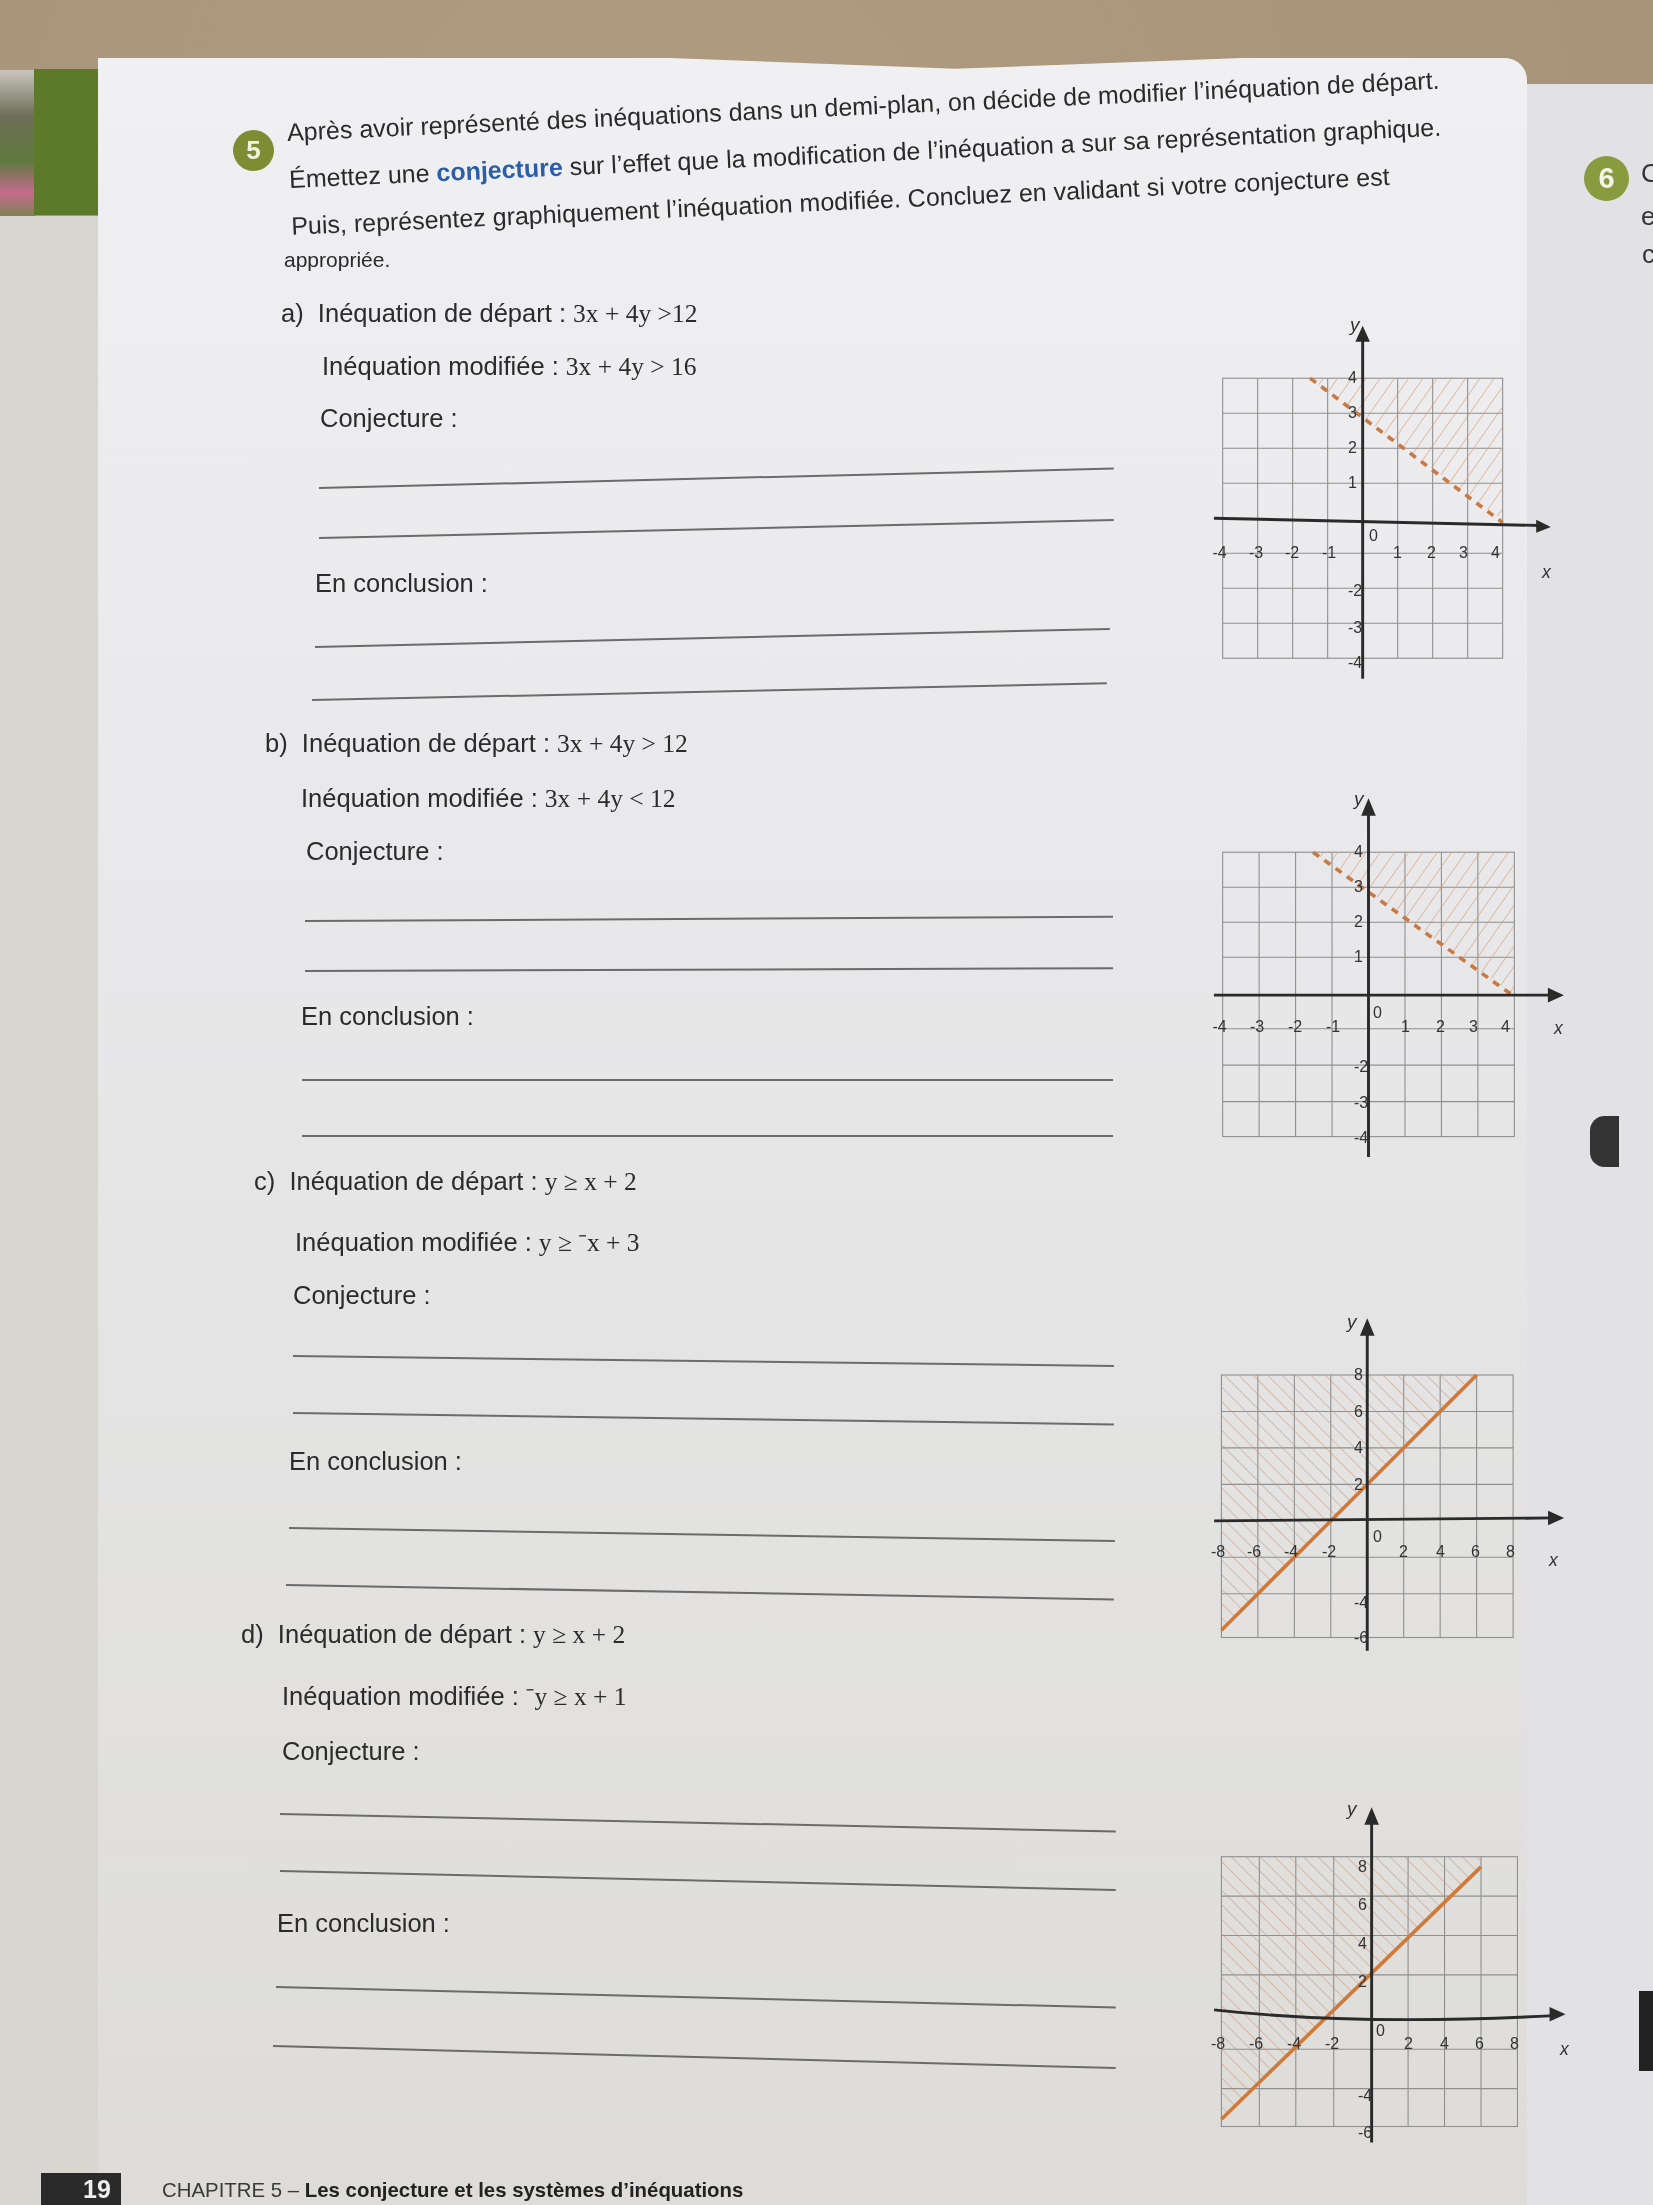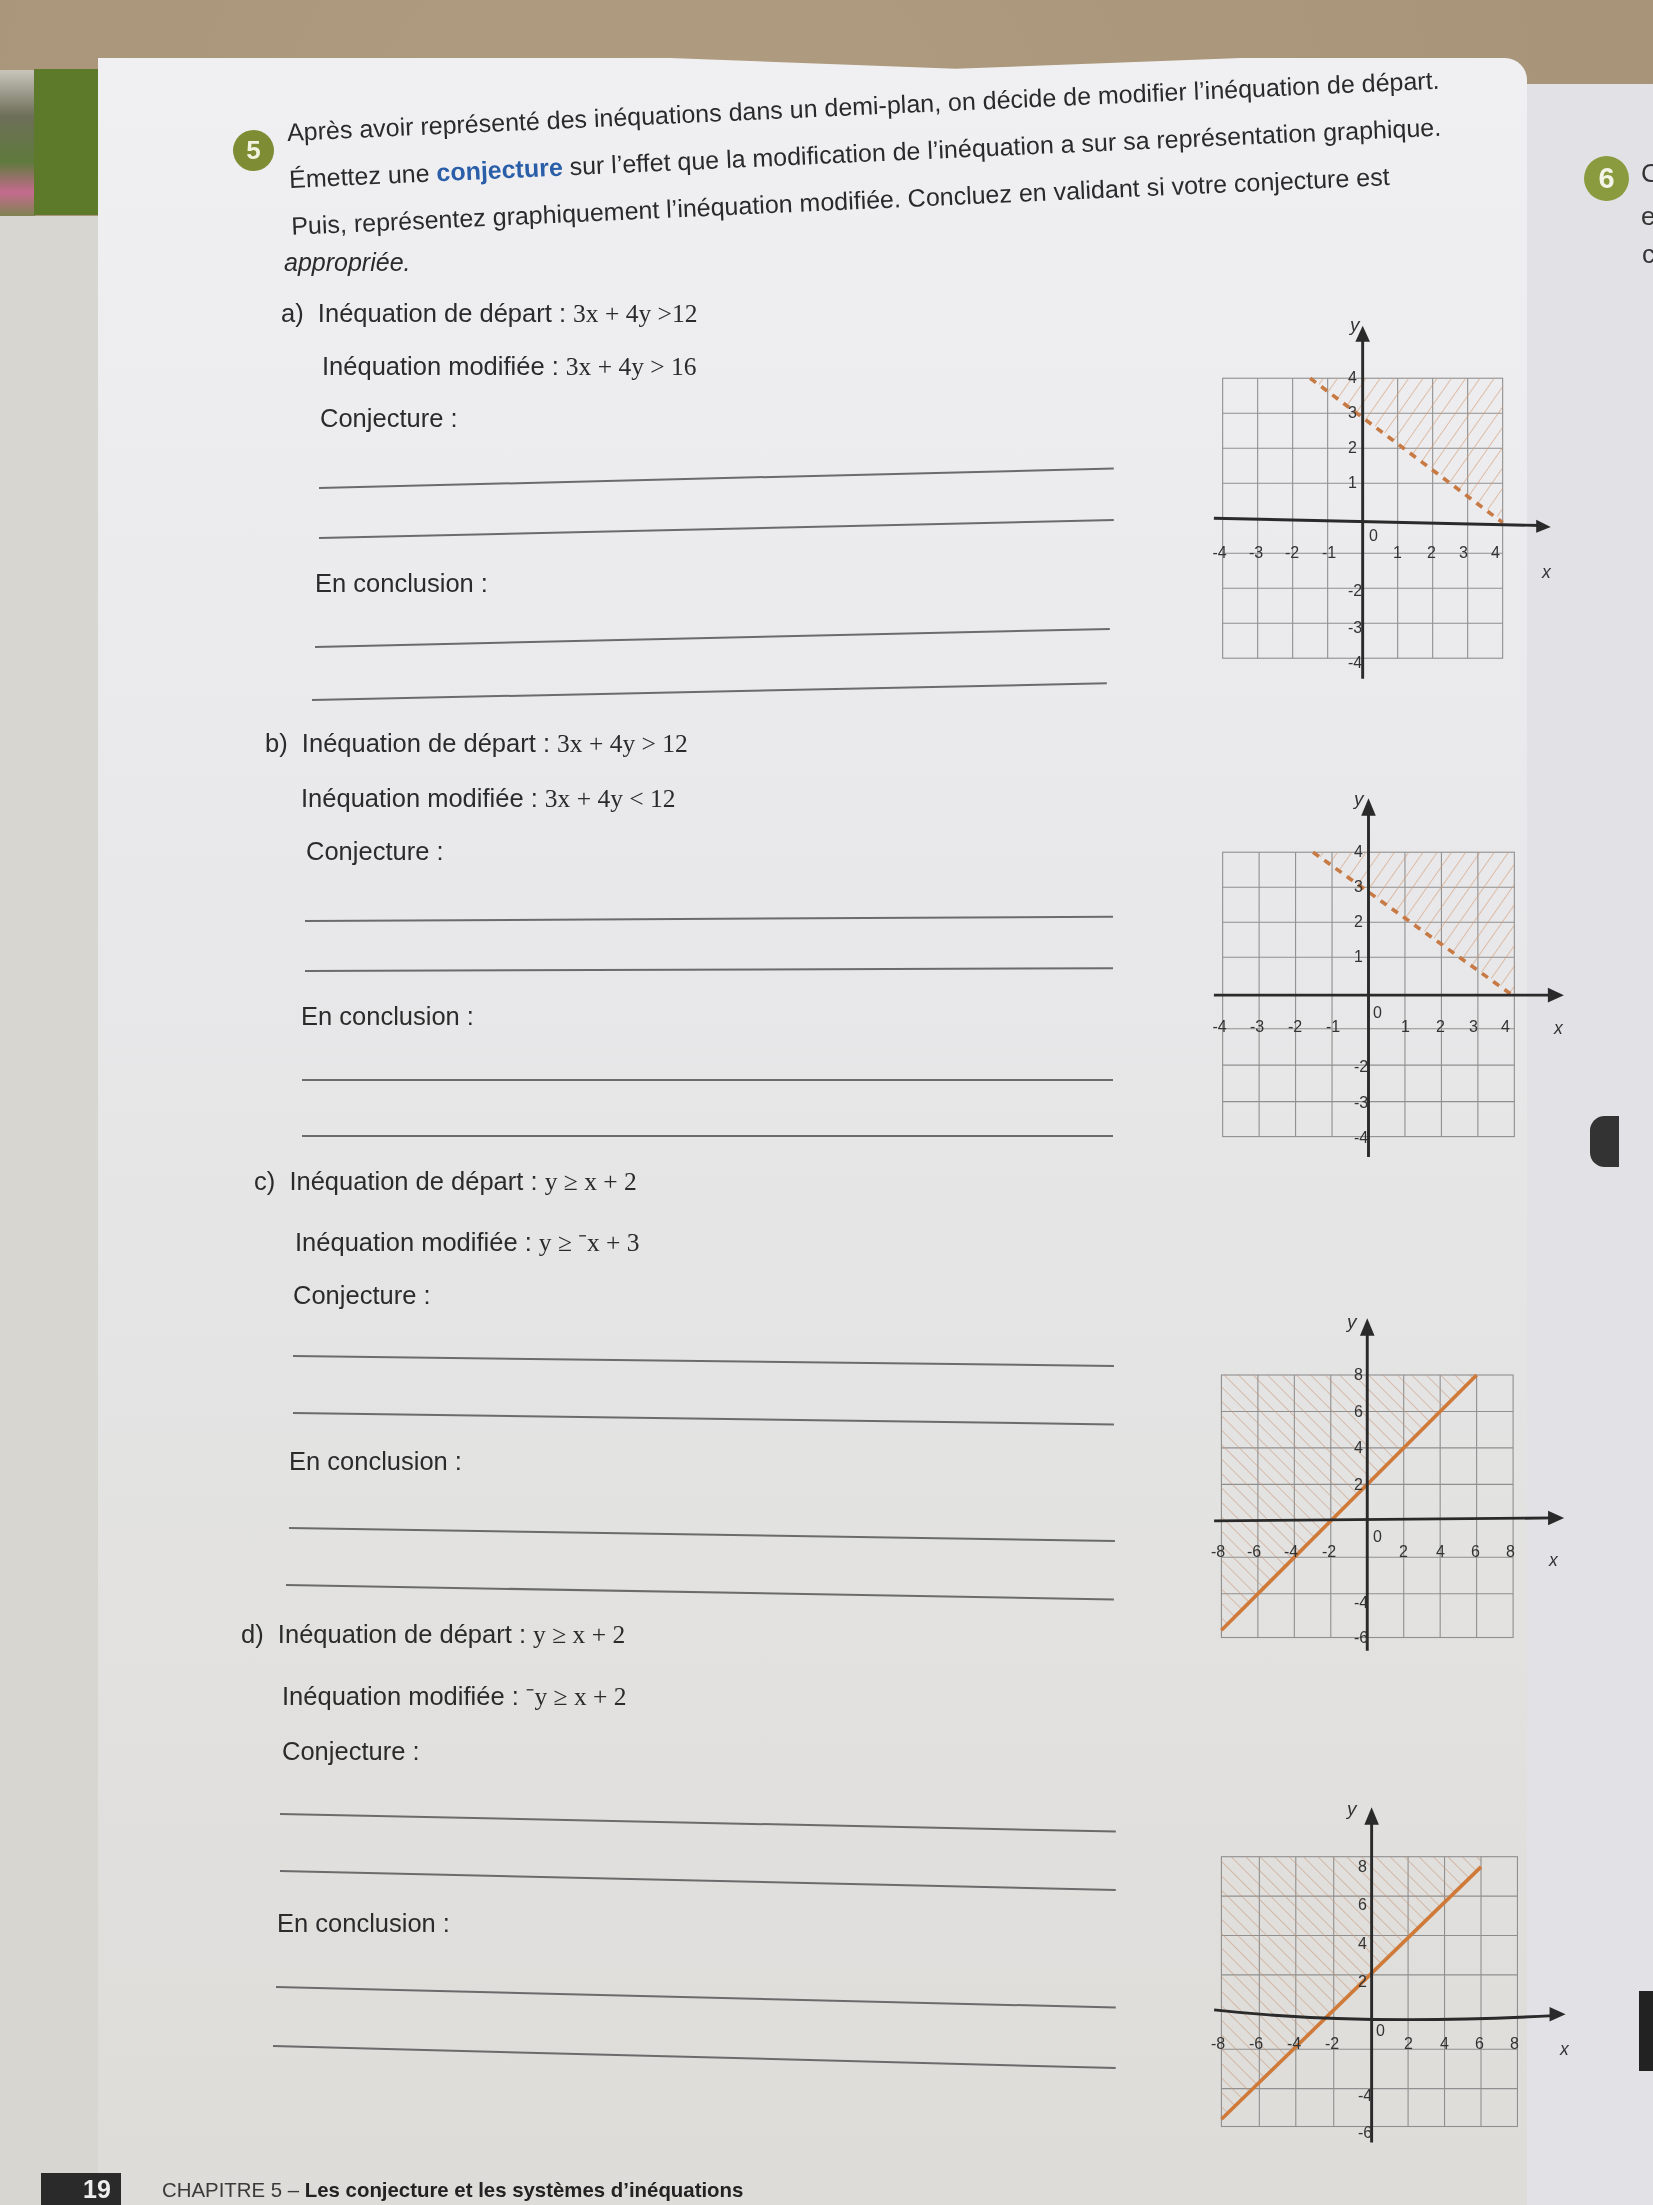--- a/index.html
+++ b/index.html
@@ -38,21 +38,21 @@
     font-size:25px; color:#2a2a2a; line-height:47px;
     transform:rotate(-2.6deg); transform-origin:left top;
   }
   .intro .line { display:block; white-space:nowrap; }
   .badge-5 {
     position:absolute; left:233px; top:130px; width:41px; height:41px; border-radius:50%;
     background:#7e8c34; color:#f2f2e0; font-weight:bold; font-size:26px;
     display:flex; align-items:center; justify-content:center;
   }
   .kw { color:#2b5ea8; font-weight:bold; }
-  .approp { position:absolute; left:284px; top:248px; font-size:25px; color:#2a2a2a;font-style:italic; }
+  .approp { position:absolute; left:284px; top:248px; font-size:21px; color:#2a2a2a; }
 
   .section { position:absolute; font-size:25.5px; color:#2b2b2b; }
   .section .row { position:absolute; white-space:nowrap; }
   .section .math { font-family:"Liberation Serif", serif; font-style:normal; }
   .wline { position:absolute; height:1.5px; background:#6b6b6b; transform-origin:left center; }
 
   .graph { position:absolute; }
   .graph svg { overflow:visible; }
 
   .footer-num {
@@ -117,21 +117,21 @@
   <div class="row" style="left:39px;top:114px;">Conjecture :</div>
   <div class="row" style="left:35px;top:280px;">En conclusion :</div>
 </div>
 <div class="wline" style="left:293px;top:1355px;width:821px;transform:rotate(0.7deg);"></div>
 <div class="wline" style="left:293px;top:1412px;width:821px;transform:rotate(0.8deg);"></div>
 <div class="wline" style="left:289px;top:1527px;width:826px;transform:rotate(0.9deg);"></div>
 <div class="wline" style="left:286px;top:1584px;width:828px;transform:rotate(1deg);"></div>
 
 <div class="section" style="left:241px;top:1620px;">
   <div class="row" style="left:0;top:0;"><span>d)</span>&nbsp;&nbsp;<span>Inéquation de départ :</span> <span class="math">y ≥ x + 2</span></div>
-  <div class="row" style="left:41px;top:58px;"><span>Inéquation modifiée :</span> <span class="math">⁻y ≥ x + 2</span></div>
+  <div class="row" style="left:41px;top:58px;"><span>Inéquation modifiée :</span> <span class="math">⁻y ≥ x + 1</span></div>
   <div class="row" style="left:41px;top:117px;">Conjecture :</div>
   <div class="row" style="left:36px;top:289px;">En conclusion :</div>
 </div>
 <div class="wline" style="left:280px;top:1813px;width:836px;transform:rotate(1.2deg);"></div>
 <div class="wline" style="left:280px;top:1870px;width:836px;transform:rotate(1.3deg);"></div>
 <div class="wline" style="left:276px;top:1986px;width:840px;transform:rotate(1.4deg);"></div>
 <div class="wline" style="left:273px;top:2045px;width:843px;transform:rotate(1.5deg);"></div>
 
 <div class="graph" style="left:1211px;top:314px;">
   <svg width="350" height="372" viewBox="0 0 480 510">

